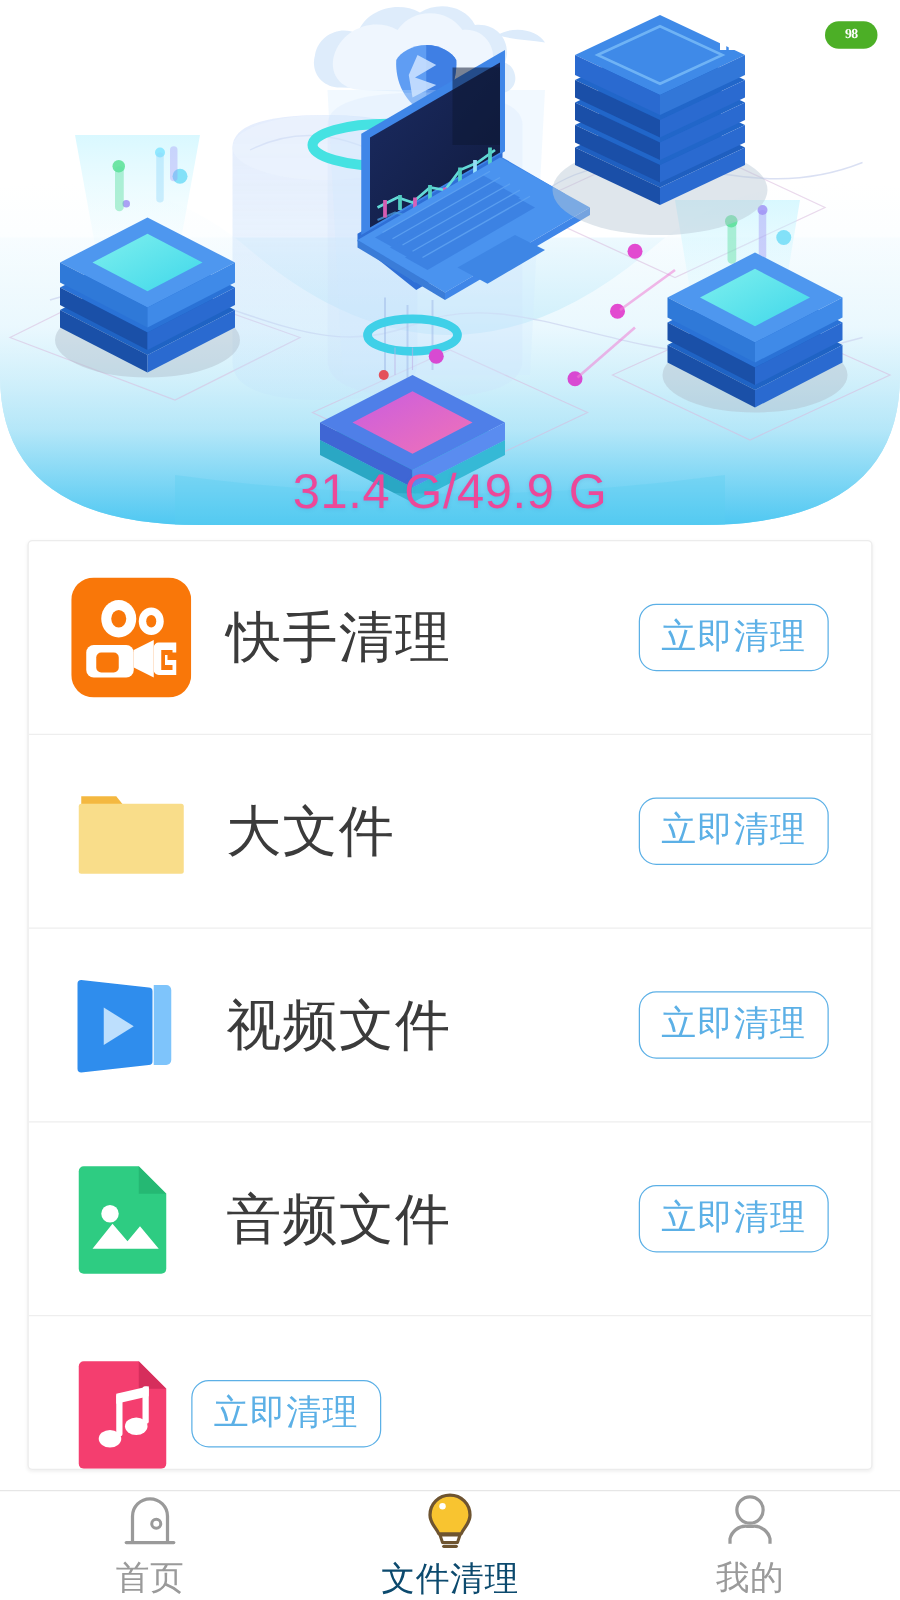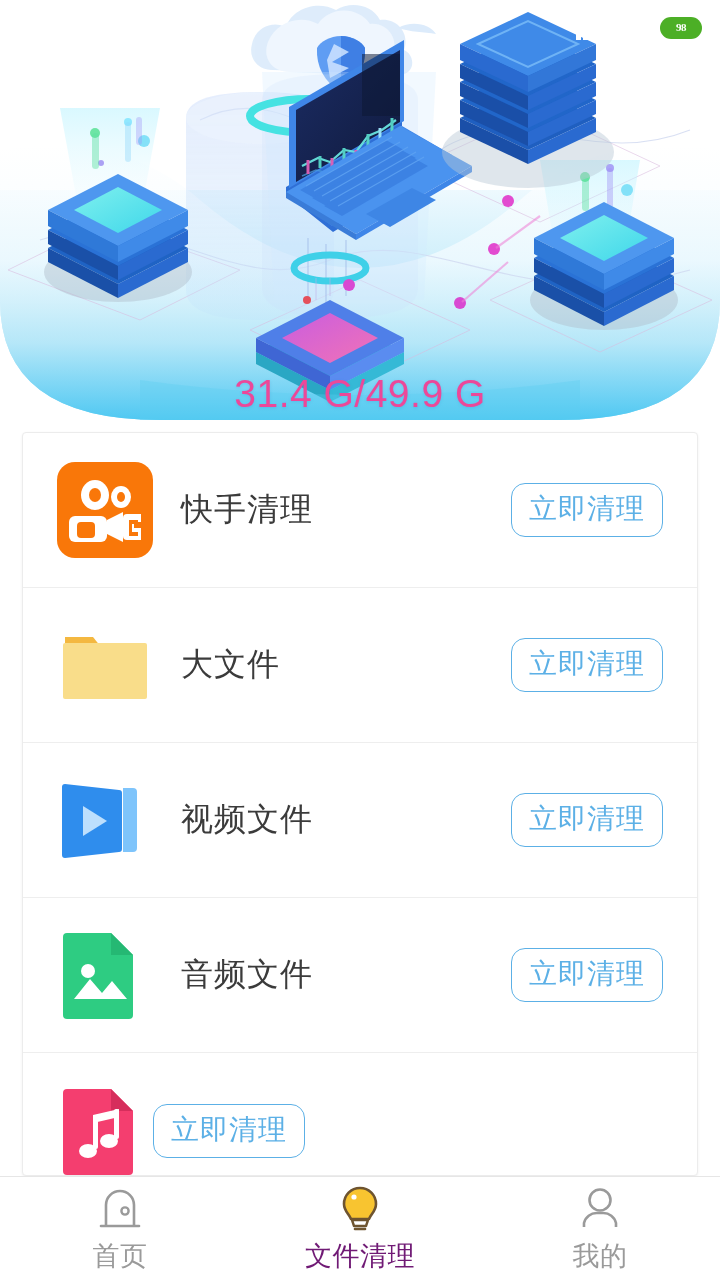--- a/index.html
+++ b/index.html
@@ -49,49 +49,49 @@
   }
   .row {
     position:relative; height:155px;
     display:flex; align-items:center; padding:0 34px 0 34px;
     border-bottom:1px solid #eeeeee;
   }
   .row:last-child { border-bottom:none; }
   .row-icon { width:96px; height:96px; flex:0 0 96px; position:relative; }
   .row-label {
     flex:1 1 auto; margin-left:28px;
-    font-size:32px; color:#3b3b3b; letter-spacing:1px;
+    font-size:44px; color:#3b3b3b; letter-spacing:1px;
     font-family:"DejaVu Sans", "Liberation Sans", sans-serif;
   }
   .clean-btn {
     flex:0 0 auto;
     border:1px solid #5cb0e6; color:#5cb0e6; background:#ffffff;
     border-radius:14px; font-size:28px; letter-spacing:1px;
     padding:11px 17px 13px 17px;
     font-family:"DejaVu Sans","Liberation Sans",sans-serif;
     cursor:pointer; line-height:1;
   }
 
   
   .navbar {
-    position:absolute; left:0; bottom:0; width:720px; height:104px;
+    position:absolute; left:0; bottom:0; width:720px; height:88px;
     background:#ffffff; border-top:1px solid #e6e6e6;
     display:flex; align-items:center;
   }
   .nav-item {
     flex:1 1 0; height:100%;
     display:flex; flex-direction:column; align-items:center; justify-content:center;
     gap:4px; cursor:pointer;
   }
   .nav-icon { width:56px; height:50px; display:flex; align-items:center; justify-content:center; }
   .nav-label {
     font-size:27px; color:#9a9a9a; letter-spacing:0.5px;
     font-family:"DejaVu Sans","Liberation Sans",sans-serif;
   }
-  .nav-item.active .nav-label { color:#701a75; }
+  .nav-item.active .nav-label { color:#0c4a6e; }
 </style>
 </head>
 <body>
 
 <div class="screen">
 
   <div class="hero">
     <svg class="hero-svg" viewBox="0 0 720 420" xmlns="http://www.w3.org/2000/svg">
       <defs>
         <linearGradient id="bgGrad" x1="0" y1="0" x2="0" y2="1">

